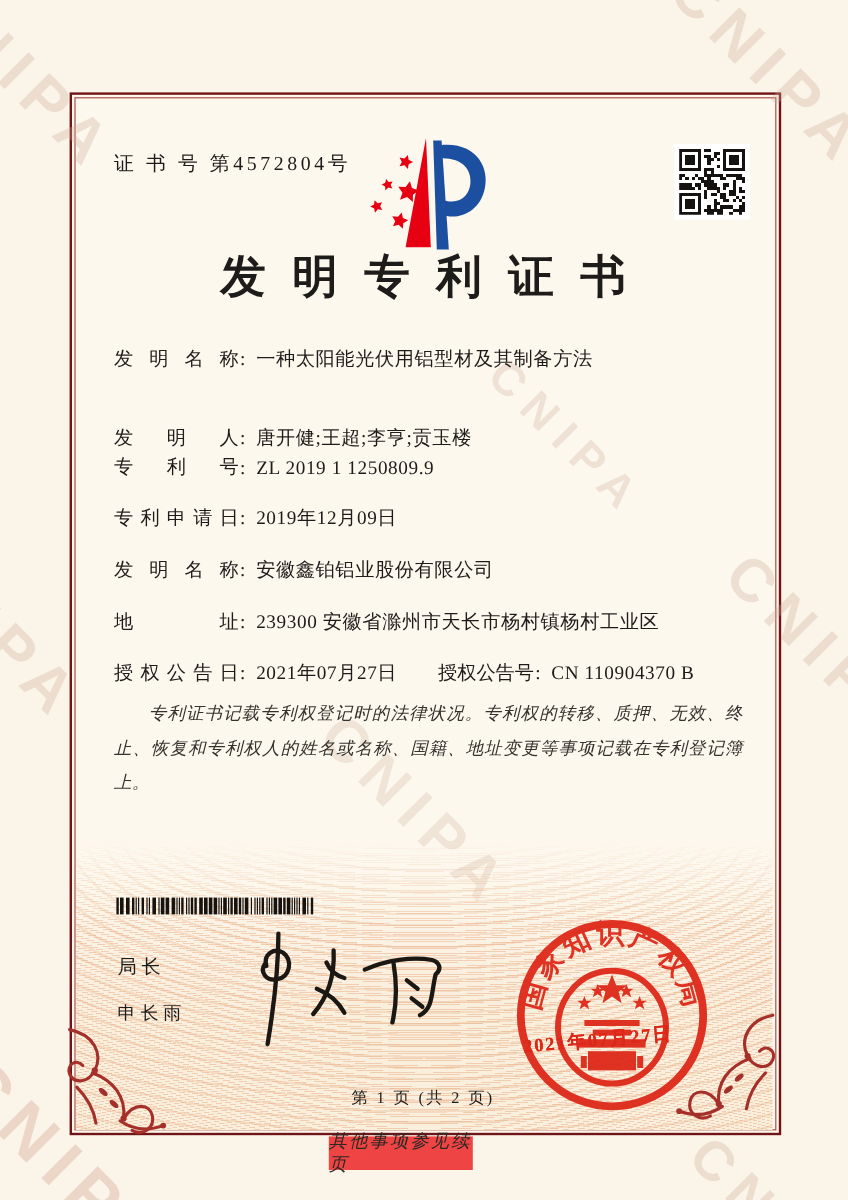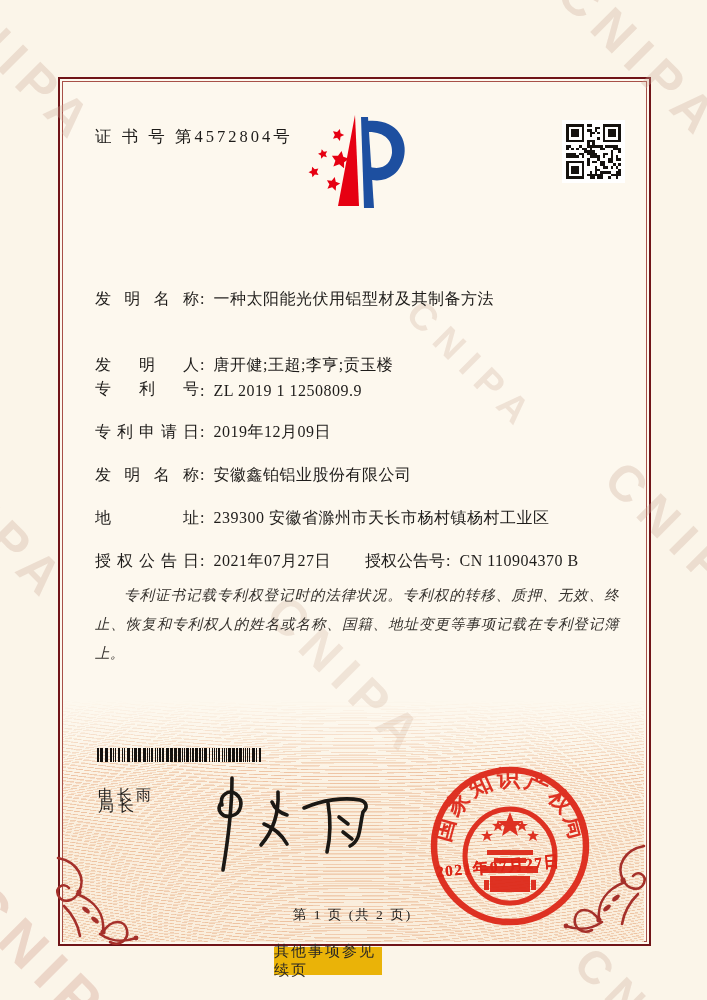--- a/index.html
+++ b/index.html
@@ -63,40 +63,40 @@
     position:absolute; left:95px; top:581px; width:524px; z-index:2;
     font-size:14.5px; line-height:2.0; font-style:italic; color:#35312d; letter-spacing:.3px;
   }
   .body-text p{margin:0; text-indent:2em; text-align:justify;}
   
   .barcode{position:absolute; left:97px; top:748px; height:14px; display:flex; align-items:stretch; z-index:2;}
   .bar{background:#15120f; height:14px;}
   
   .signer-title{position:absolute; left:98px; top:796px; font-size:16px; letter-spacing:4px; z-index:2;
     font-family:Liberation Mono, monospace;}
-  .signer-name{position:absolute; left:98px; top:786px; font-size:15px; letter-spacing:4px; z-index:2;
+  .signer-name{position:absolute; left:98px; top:835px; font-size:15px; letter-spacing:4px; z-index:2;
     font-family:"Liberation Sans","DejaVu Sans",sans-serif;}
   .signature{position:absolute; left:192px; top:772px; z-index:2;}
   
   .seal{position:absolute; left:424px; top:760px; z-index:3;}
   .seal-date{
     position:absolute; left:436px; top:862px; z-index:4; color:#dd2718; font-weight:bold;
     font-size:15.5px; letter-spacing:1.5px; transform:rotate(-5deg); transform-origin:0 50%;
     text-shadow:0 0 .4px #dd2718; white-space:nowrap;
   }
   
   .flourish{position:absolute; z-index:2;}
   .flourish-left{left:50px; top:854px;}
   .flourish-right{left:560px; top:842px; transform:scaleX(-1);}
   
   .page-number{position:absolute; left:58px; top:906px; width:589px; text-align:center; font-size:13.5px; z-index:2; letter-spacing:2px;font-family:Liberation Serif, serif;}
   .footer-note{
-    position:absolute; left:274px; top:947px; width:108px; height:28px; background:#eab308; z-index:2;
+    position:absolute; left:274px; top:947px; width:120px; height:28px; background:#ef4444; z-index:2;
     display:flex; align-items:center; justify-content:center;
-    font-size:15px; letter-spacing:2px; color:#2b2824;
+    font-size:15px; font-style:italic; letter-spacing:2px; color:#2b2824;
   }
 </style>
 </head>
 <body>
 
 <div class="page">
 
   <span class="wm wm1">CNIPA</span>
   <span class="wm wm2">CNIPA</span>
   <span class="wm wm3">CNIPA</span>
@@ -262,20 +262,21 @@
         <rect x="2" y="2" width="3" height="3" fill="#15120f"></rect>
         <rect x="14" y="0" width="7" height="7" fill="#15120f"></rect>
         <rect x="15" y="1" width="5" height="5" fill="#ffffff"></rect>
         <rect x="16" y="2" width="3" height="3" fill="#15120f"></rect>
         <rect x="0" y="14" width="7" height="7" fill="#15120f"></rect>
         <rect x="1" y="15" width="5" height="5" fill="#ffffff"></rect>
         <rect x="2" y="16" width="3" height="3" fill="#15120f"></rect>
       </svg>
   </div>
 
+  <div class="title">发明专利证书</div>
 
   <div class="field-row" style="top:289px">
     <span class="flabel">发明名称</span><span class="colon">:</span><span class="fvalue">一种太阳能光伏用铝型材及其制备方法</span>
   </div>
   <div class="field-row" style="top:355px">
     <span class="flabel">发明人</span><span class="colon">:</span><span class="fvalue">唐开健;王超;李亨;贡玉楼</span>
   </div>
   <div class="field-row" style="top:379px">
     <span class="flabel">专利号</span><span class="colon">:</span><span class="fvalue">ZL 2019 1 1250809.9</span>
   </div>

